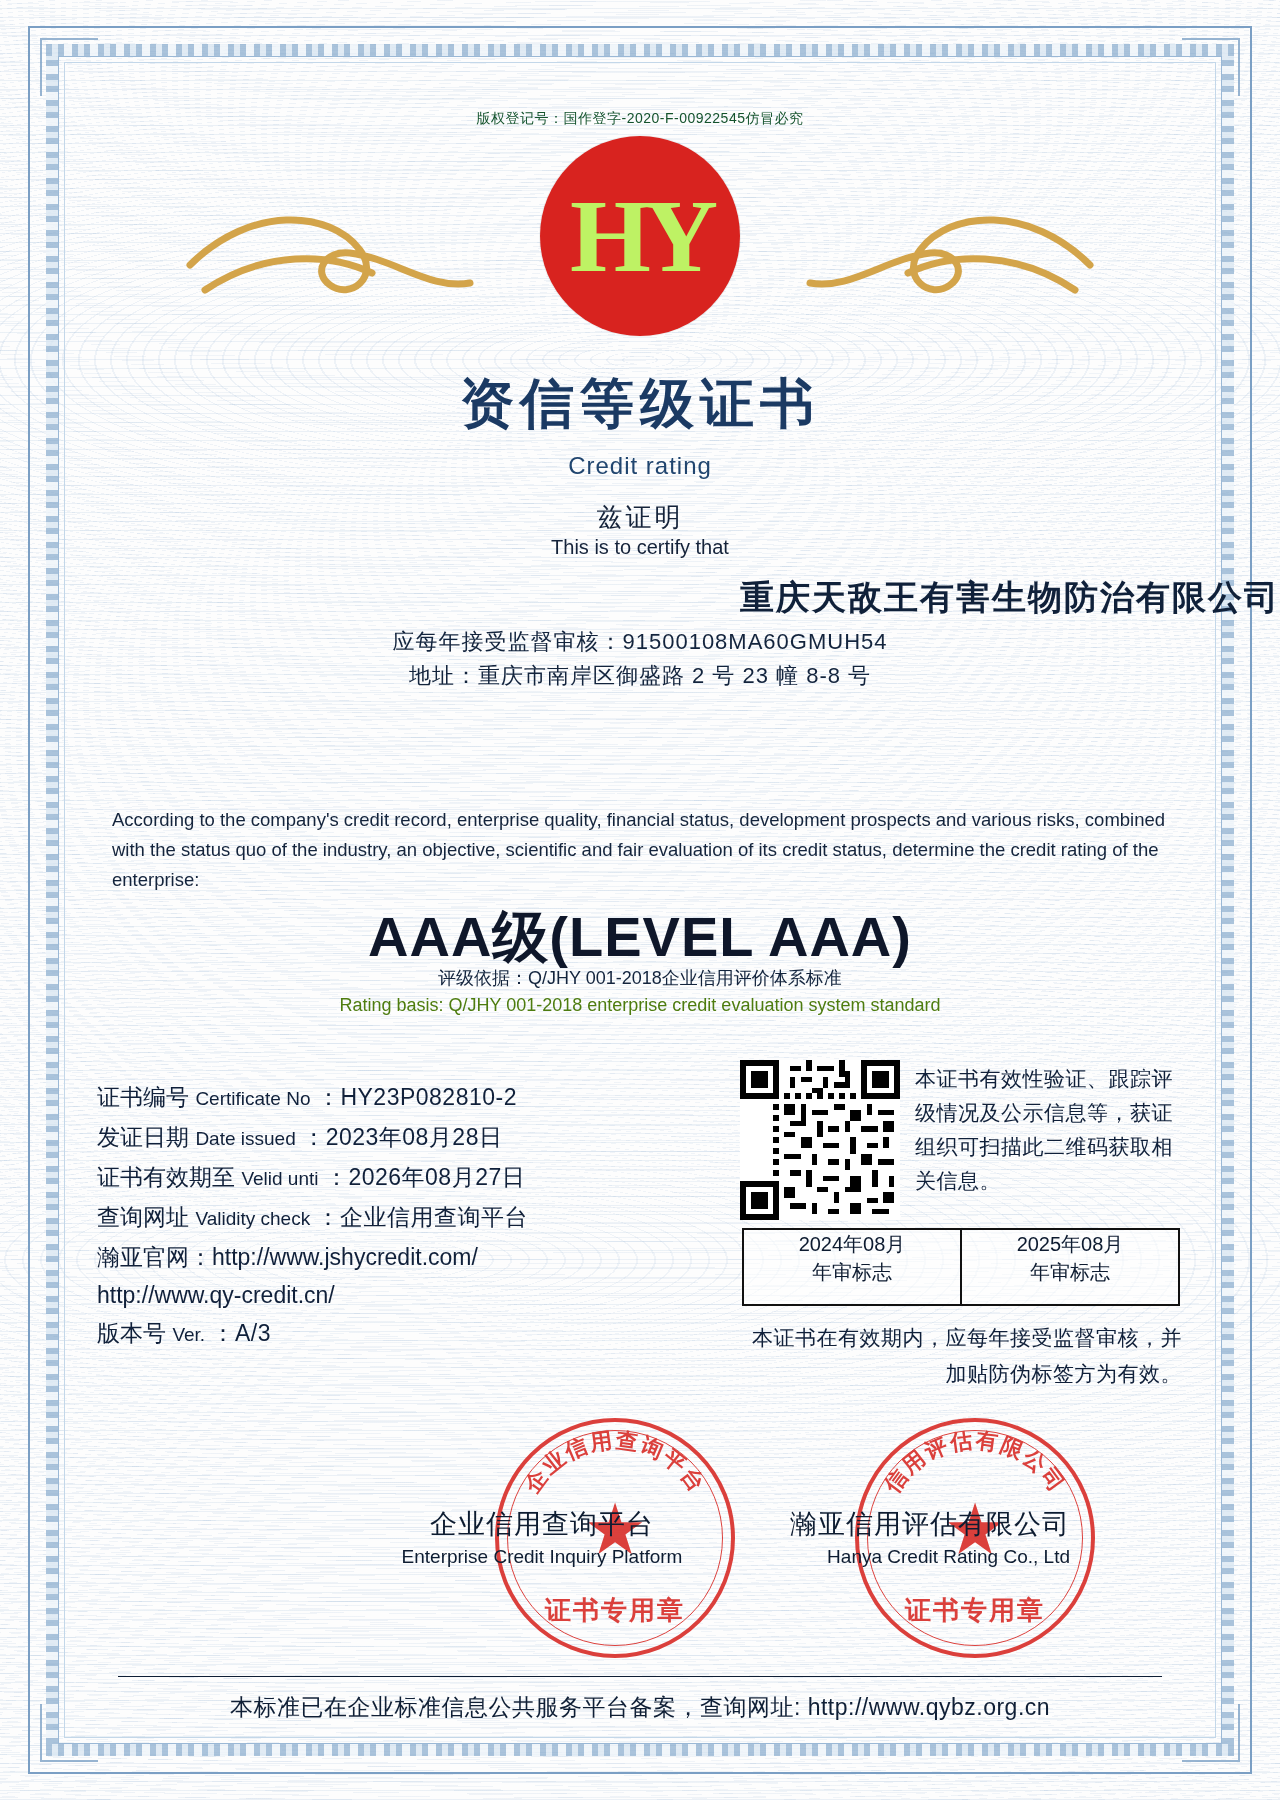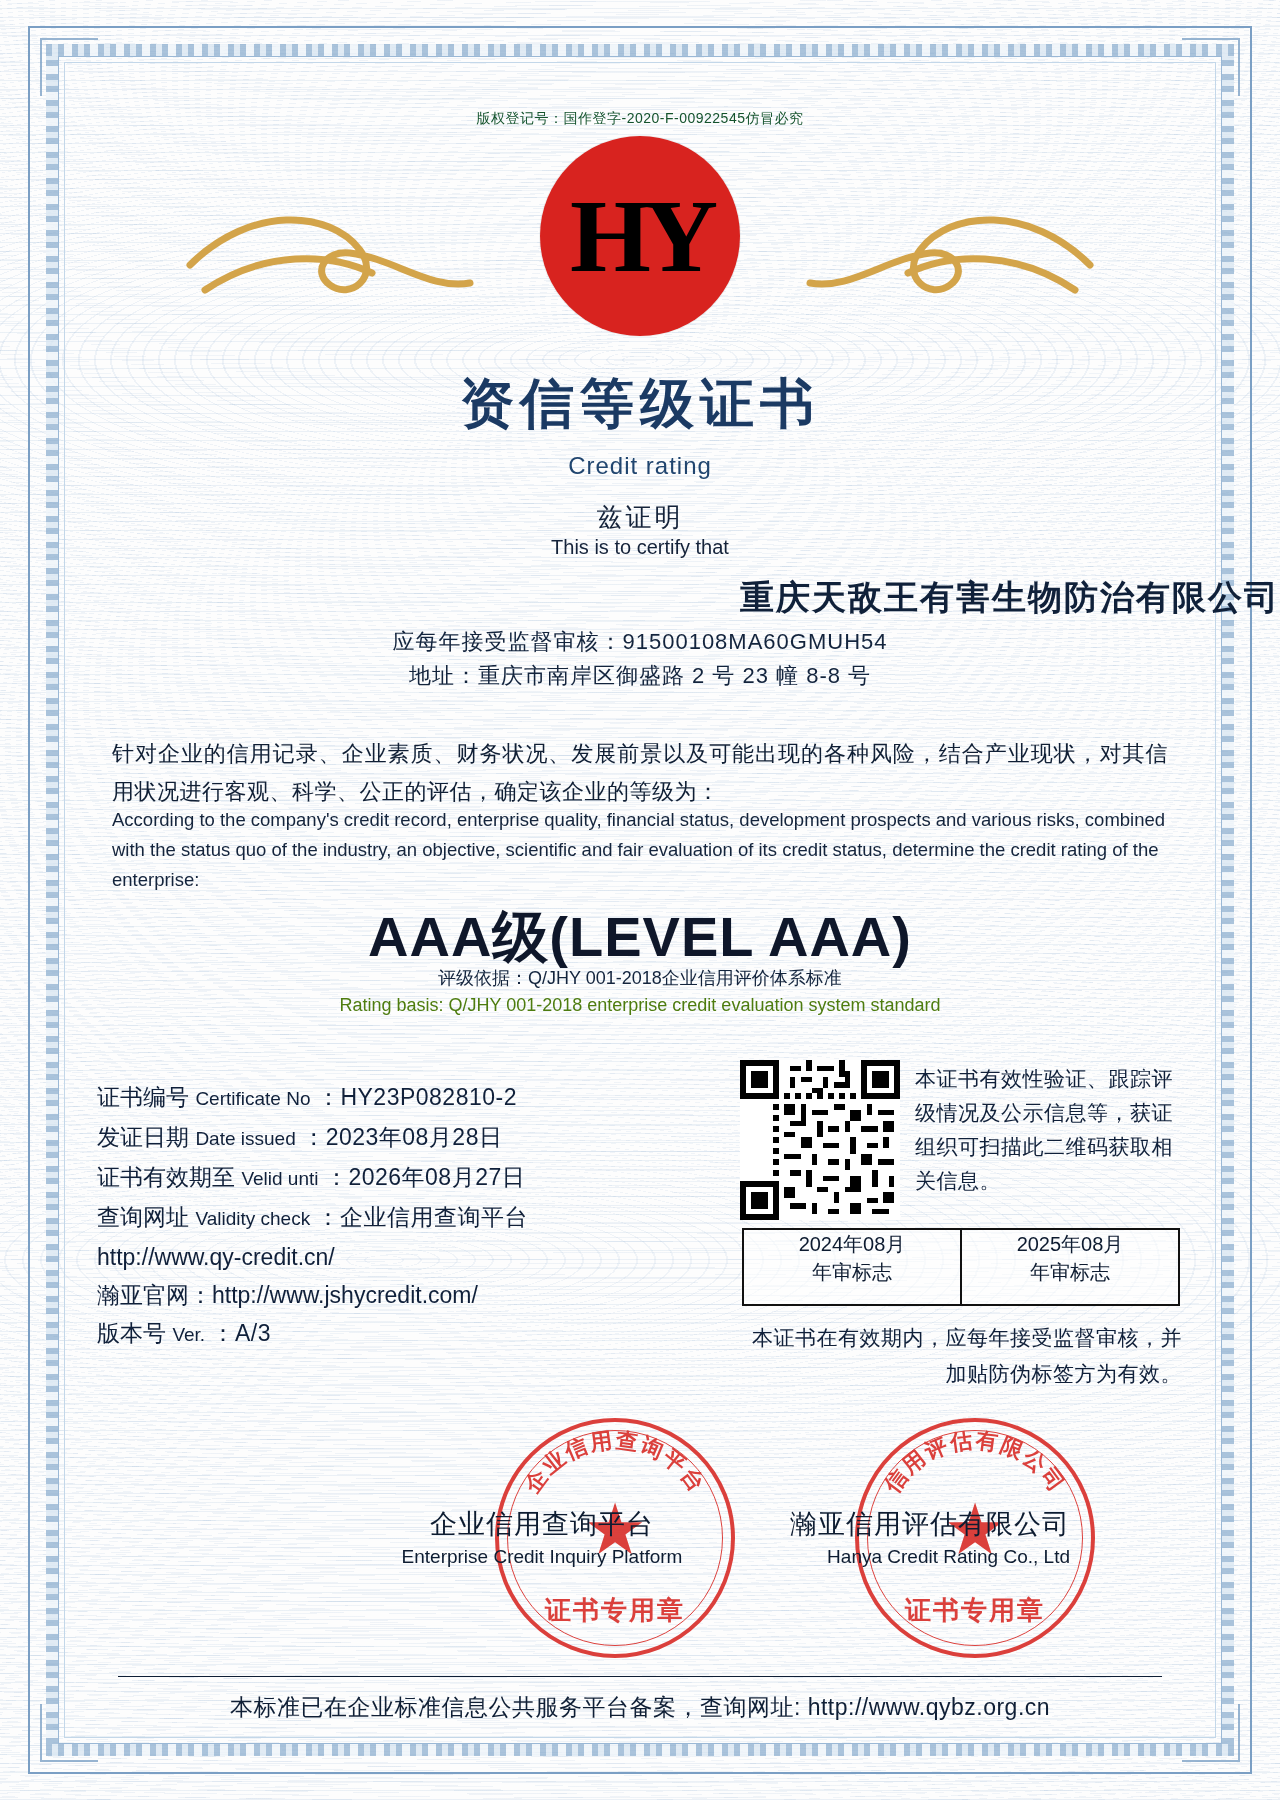--- a/index.html
+++ b/index.html
@@ -85,21 +85,21 @@
     pointer-events:none;
   }
   .logo{
     position:absolute;left:50%;top:136px;transform:translateX(-50%);
     width:200px;height:200px;border-radius:50%;
     background:#d8231f;
     display:flex;align-items:center;justify-content:center;
     box-shadow:0 0 0 1px rgba(0,0,0,.05);
   }
   .logo-mark{
-    font-size:104px;font-weight:bold;color:#000000;
+    font-size:104px;font-weight:bold;color:#bef264;
     font-family:"Liberation Serif", serif;
     letter-spacing:-8px;line-height:1;
     transform:skewX(-6px);
   }
   .title-cn{
     position:absolute;top:368px;left:0;width:100%;text-align:center;
     font-size:54px;font-weight:bold;color:#1b3a63;letter-spacing:6px;
     font-family:"Liberation Sans", sans-serif;
   }
   .title-en{
@@ -265,21 +265,20 @@
   </div>
 
   <div class="title-cn">资信等级证书</div>
   <div class="title-en">Credit rating</div>
   <div class="certify-cn">兹证明</div>
   <div class="certify-en">This is to certify that</div>
   <div class="company">重庆天敌王有害生物防治有限公司</div>
   <div class="code-line">应每年接受监督审核：91500108MA60GMUH54</div>
   <div class="addr-line">地址：重庆市南岸区御盛路 2 号 23 幢 8-8 号</div>
 
-  <div class="para-cn">针对企业的信用记录、企业素质、财务状况、发展前景以及可能出现的各种风险，结合产业现状，对其信用状况进行客观、科学、公正的评估，确定该企业的等级为：</div>
   <div class="para-en">According to the company's credit record, enterprise quality, financial status, development prospects and various risks, combined with the status quo of the industry, an objective, scientific and fair evaluation of its credit status, determine the credit rating of the enterprise:</div>
 
   <div class="level">AAA级(LEVEL AAA)</div>
   <div class="basis-cn">评级依据：Q/JHY 001-2018企业信用评价体系标准</div>
   <div class="basis-en">Rating basis: Q/JHY 001-2018 enterprise credit evaluation system standard</div>
 
   <div class="info">
     <div class="info-row">
       <span>证书编号</span>
       <span class="en">Certificate No</span>
@@ -293,22 +292,22 @@
     <div class="info-row">
       <span>证书有效期至</span>
       <span class="en">Velid unti</span>
       <span class="val">：2026年08月27日</span>
     </div>
     <div class="info-row">
       <span>查询网址</span>
       <span class="en">Validity check</span>
       <span class="val">：企业信用查询平台</span>
     </div>
+    <div class="info-url">瀚亚官网：http://www.jshycredit.com/</div>
     <div class="info-url">http://www.qy-credit.cn/</div>
-    <div class="info-url">瀚亚官网：http://www.jshycredit.com/</div>
     <div class="info-row">
       <span>版本号</span>
       <span class="en">Ver.</span>
       <span class="val">：A/3</span>
     </div>
   </div>
 
   <div class="qr">
     <svg width="160" height="160" viewBox="0 0 29 29" shape-rendering="crispEdges">
       <rect width="29" height="29" fill="#ffffff"></rect>

